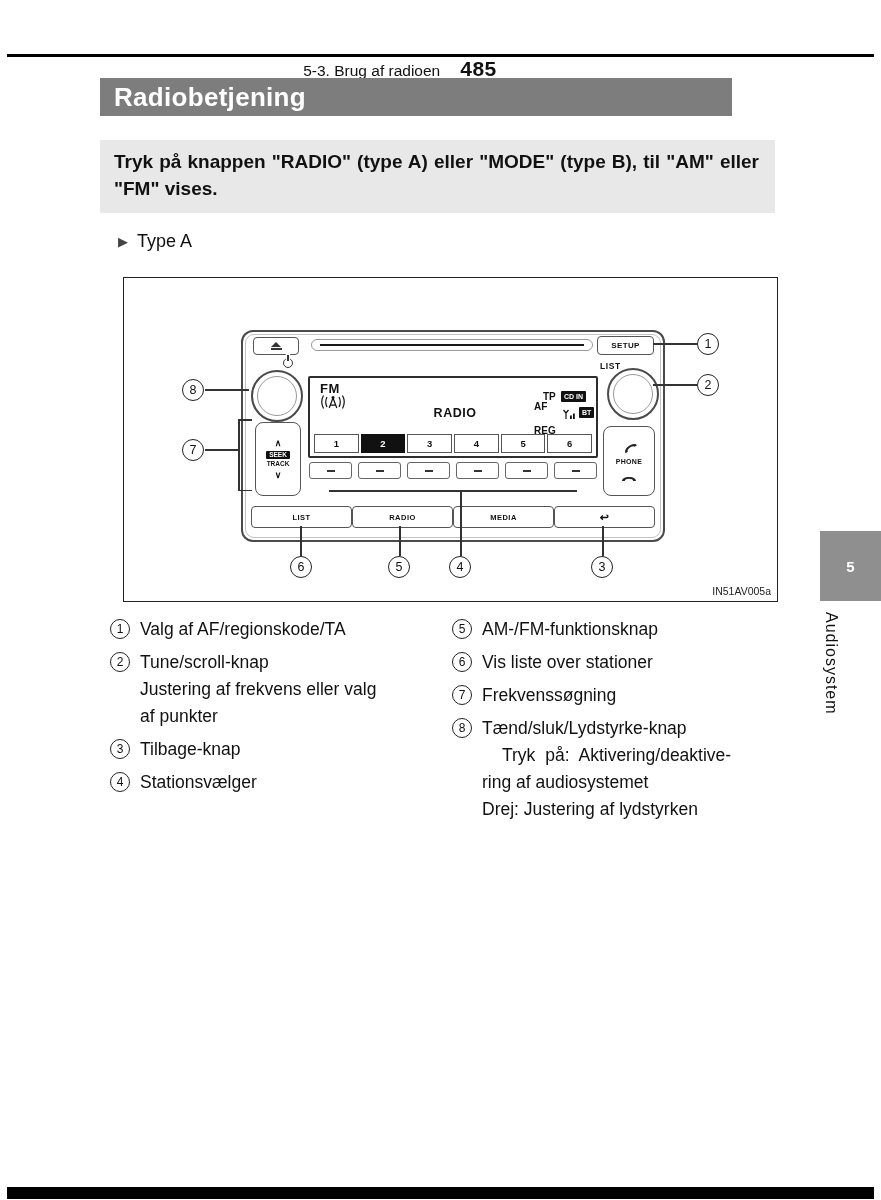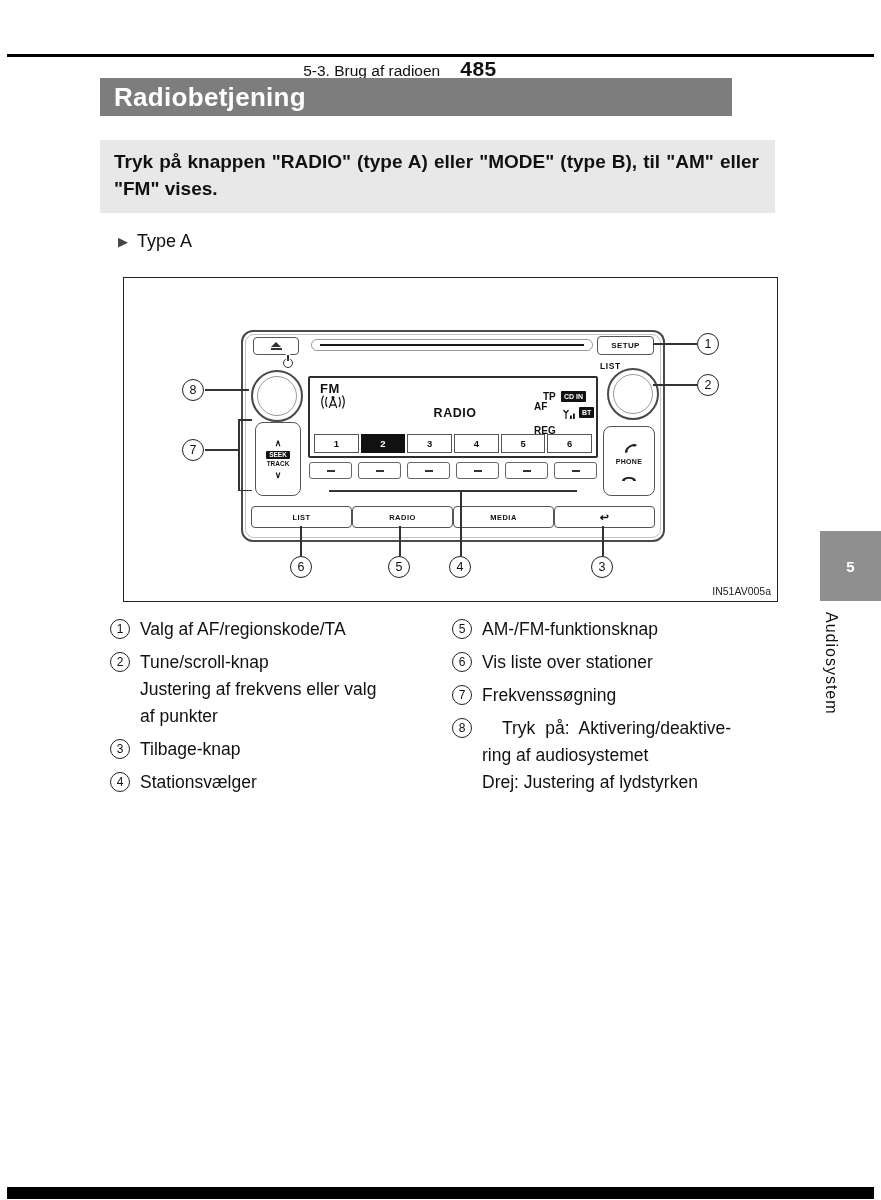--- a/index.html
+++ b/index.html
@@ -299,20 +299,21 @@
     </div>
     <div class="legend-item">
       <span class="legend-num">7</span>
       <div class="legend-text">
         <div>Frekvenssøgning</div>
       </div>
     </div>
     <div class="legend-item">
       <span class="legend-num">8</span>
       <div class="legend-text">
+        <div>Tænd/sluk/Lydstyrke-knap</div>
         <div class="justified">Tryk på: Aktivering/deaktive-</div>
         <div>ring af audiosystemet</div>
         <div>Drej: Justering af lydstyrken</div>
       </div>
     </div>
   </div>
 
   <div class="tab">5</div>
   <div class="vtitle">Audiosystem</div>
 

